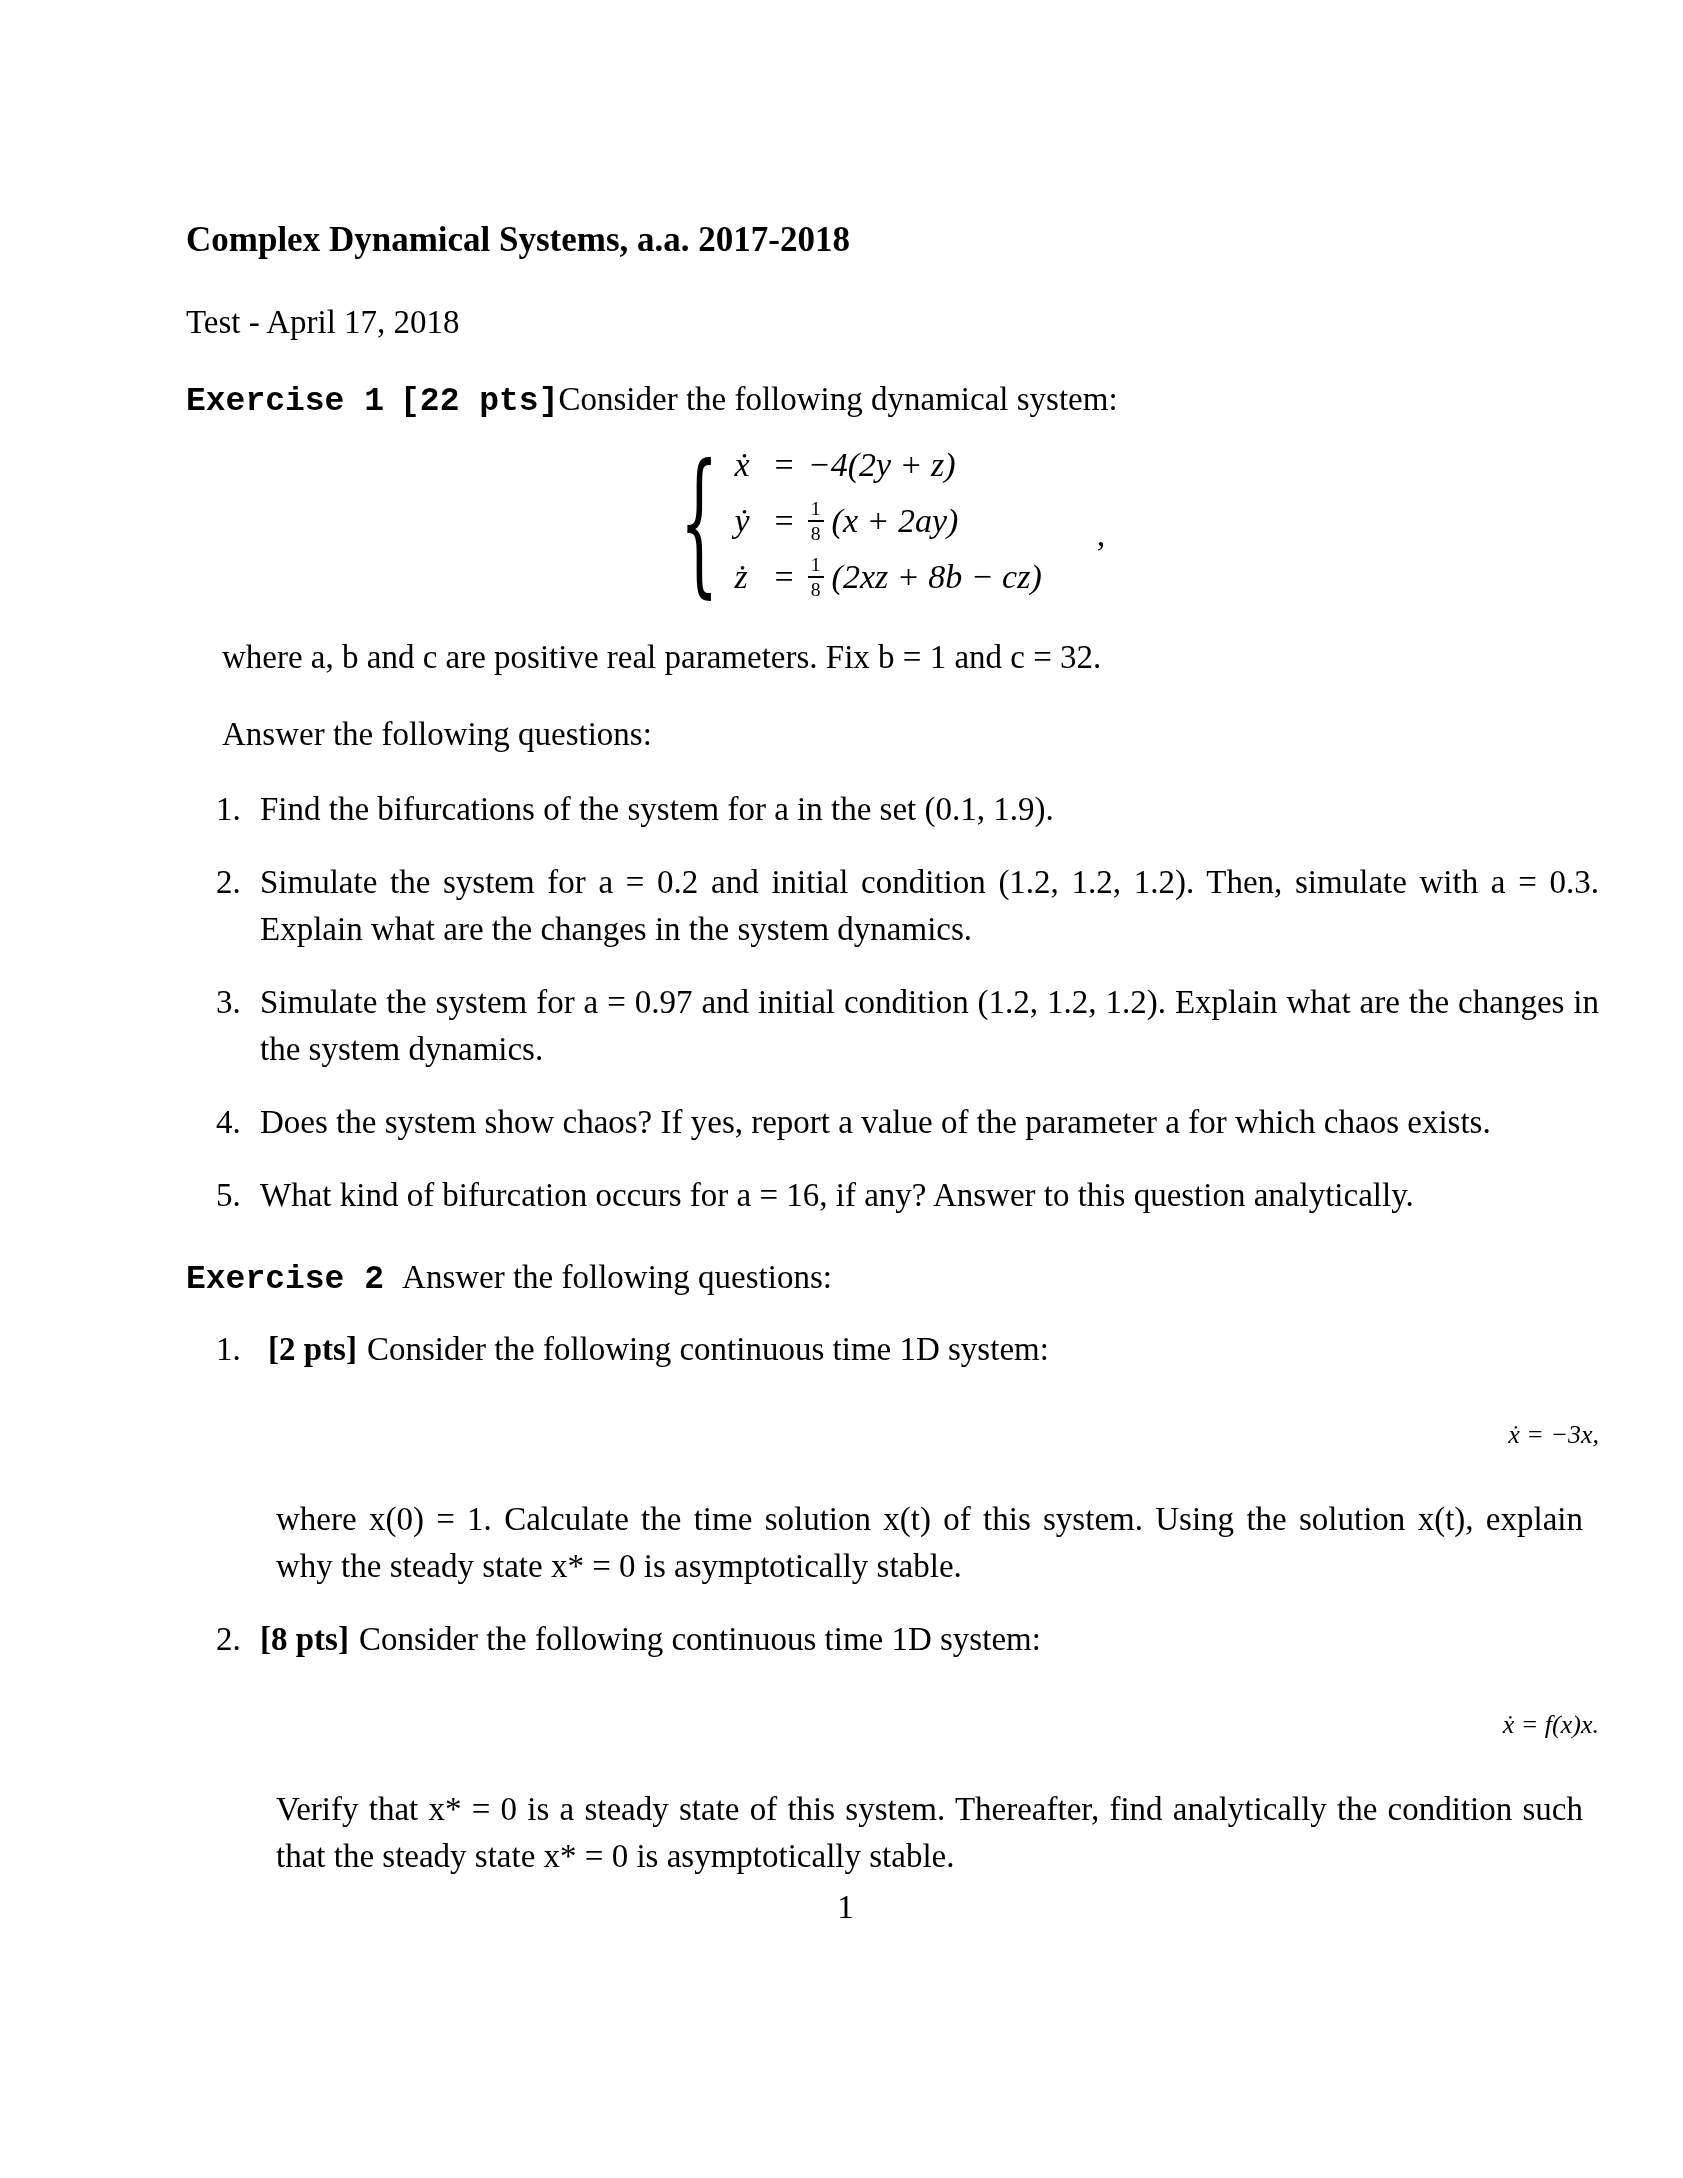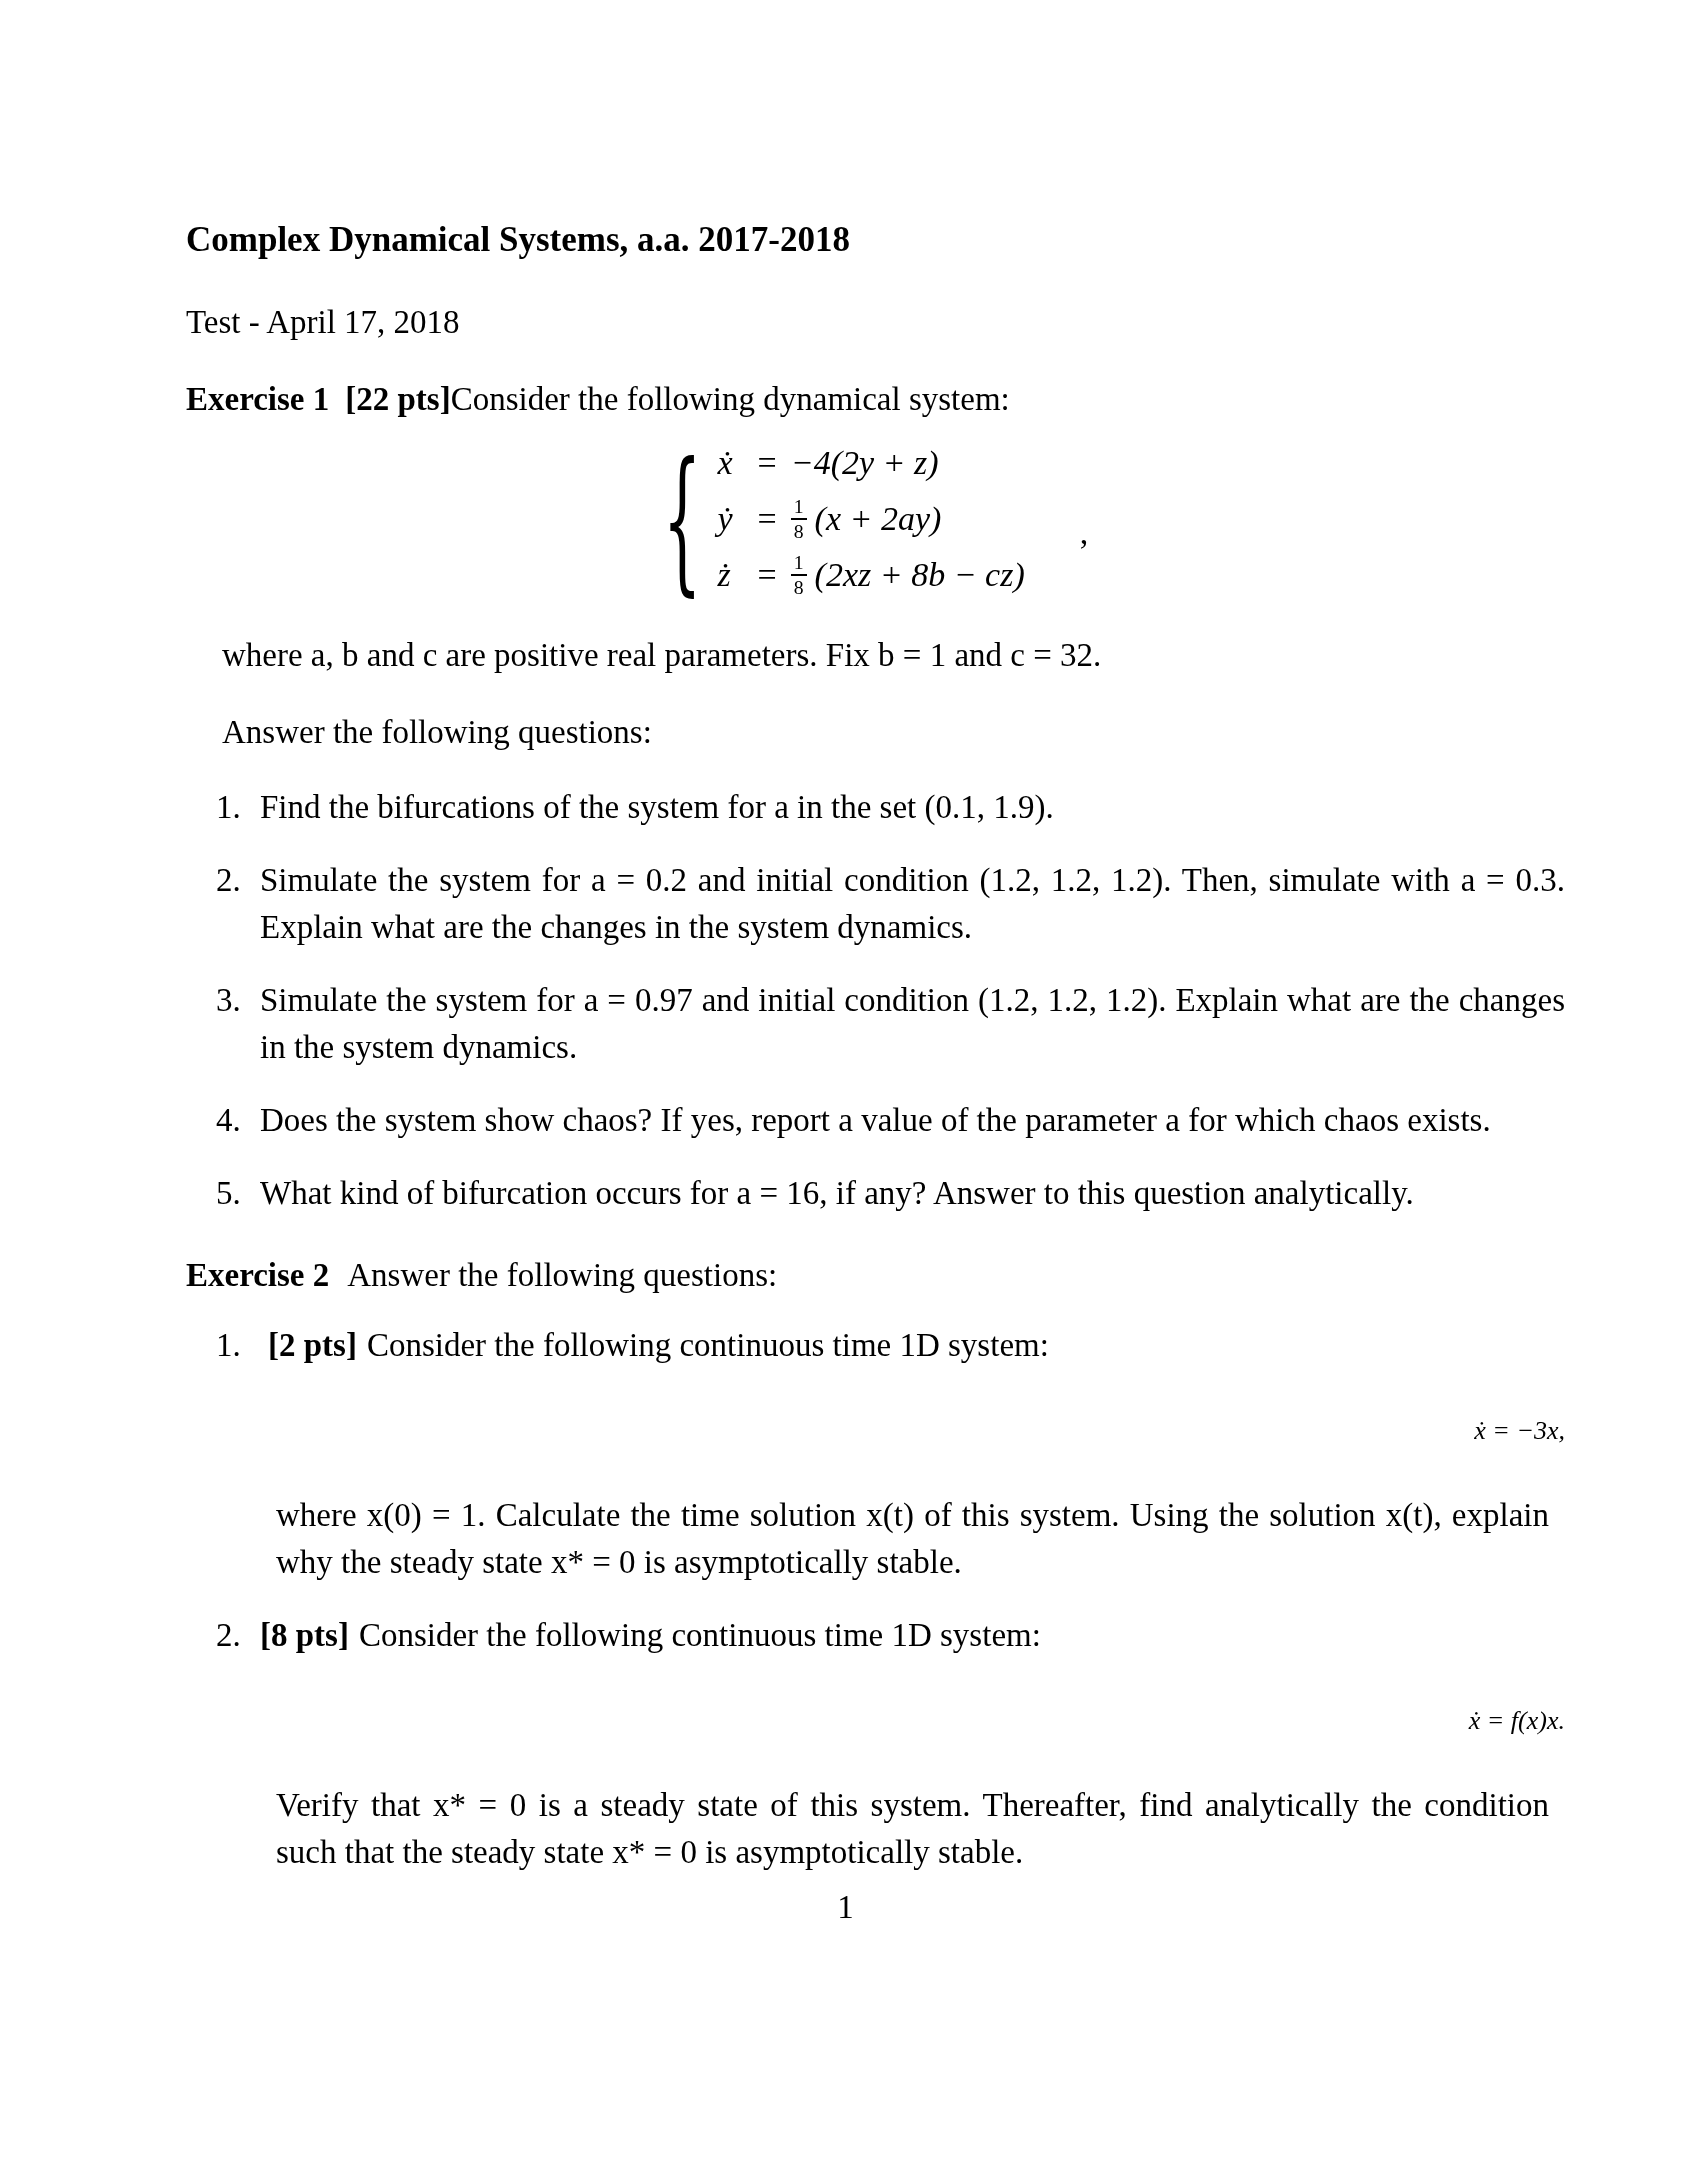--- a/index.html
+++ b/index.html
@@ -5,35 +5,35 @@
   html, body { margin: 0; padding: 0; background: #ffffff; }
   .page {
     position: relative;
     width: 1683px;
     height: 2178px;
     background: #ffffff;
     color: #000000;
     font-family: "Liberation Serif", "DejaVu Serif", serif;
     font-size: 33px;
     box-sizing: border-box;
-    padding: 220px 118px 0 186px;
+    padding: 220px 84px 0 186px;
     overflow: hidden;
   }
   .title {
     font-size: 35px;
     font-weight: bold;
     margin: 0;
   }
   .subtitle {
     margin: 44px 0 0 0;
   }
   .ex-heading {
     margin: 40px 0 0 0;
   }
-  .ex-heading .bold { font-weight: bold; }
+  .ex-heading .bold { font-weight: bold; font-family: Liberation Mono, monospace; }
   .ex-heading .pts { margin-left: 16px; }
   .ex-heading .lead { }
 
   
   .system-wrap {
     margin: 18px 0 0 0;
     height: 166px;
     display: flex;
     justify-content: center;
     align-items: center;

